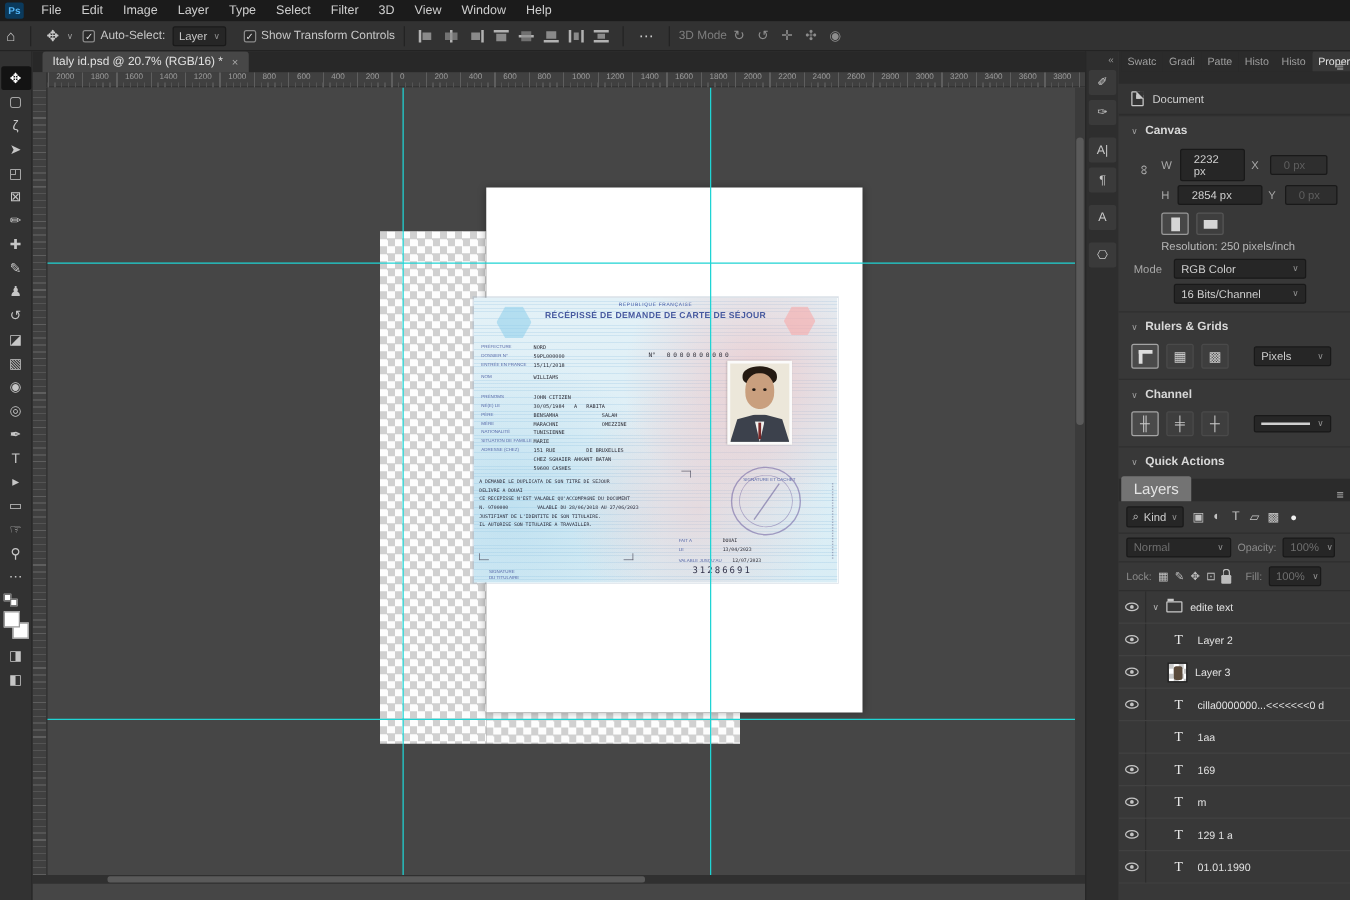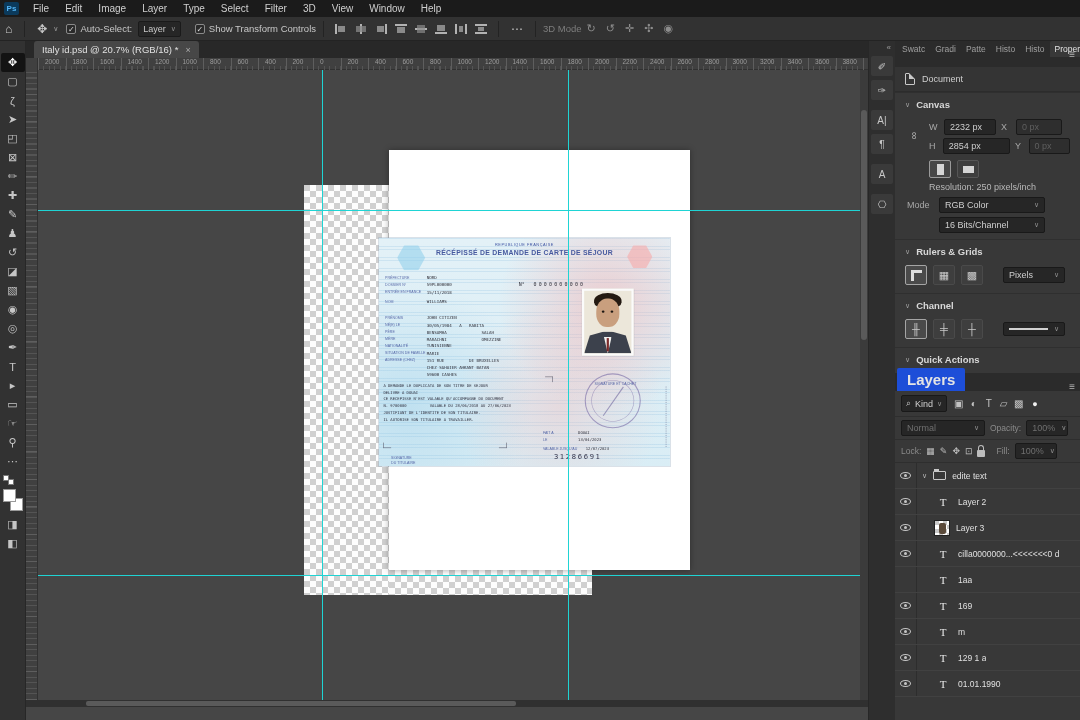--- a/index.html
+++ b/index.html
@@ -161,21 +161,21 @@
   .mi-page{width:10px;height:12px;border:1px solid #c9c9c9;border-radius:1px;position:relative;background:#343434;}
   .mi-page::before{content:"";position:absolute;right:-1px;top:-1px;border:3px solid #343434;
        border-left-color:#c9c9c9;border-bottom-color:#c9c9c9;}
   .sechead{display:flex;align-items:center;gap:6px;padding:6px 10px 4px 10px;font-weight:bold;font-size:9.5px;
            color:#d8d8d8;border-top:1px solid #2f2f2f;}
   .sechead .ch{font-size:7px;color:#9f9f9f;font-weight:normal;}
   .canvgrid{position:relative;padding:2px 10px 2px 34px;}
   .mi-chain{position:absolute;left:16px;top:16px;color:#b5b5b5;font-size:11px;transform:rotate(90deg);}
   .cvrow{display:flex;align-items:center;gap:5px;margin:3px 0;}
   .cvl{width:10px;color:#a8a8a8;}
-  .pin{background:#262626;border:1px solid #191919;border-radius:2px;color:#cfcfcf;padding:2px 5px;font-size:9px;}
+  .pin{background:#262626;border:1px solid #191919;border-radius:2px;color:#cfcfcf;padding:2px 10px;font-size:9px;}
   .pin.dimmed{color:#5f5f5f;background:#2e2e2e;}
   .orient{display:flex;gap:6px;margin:6px 0 4px 0;}
   .obtn{width:22px;height:18px;border:1px solid #565656;border-radius:2px;display:flex;align-items:center;
         justify-content:center;background:#3e3e3e;}
   .obtn.on{border-color:#9a9a9a;background:#474747;}
   .obtn i{background:#d5d5d5;display:block;}
   .obtn .port{width:7px;height:11px;}
   .obtn .land{width:11px;height:7px;}
   .resline{color:#b8b8b8;margin:3px 0 5px 0;}
   .mrow{display:flex;align-items:center;gap:6px;margin:4px 0;}
@@ -186,21 +186,21 @@
   .fillsw{width:13px;height:13px;border:1px solid #666;background:#383838;}
   .ibtnrow{display:flex;align-items:center;gap:6px;padding:4px 10px 8px 10px;}
   .ibtn{width:22px;height:20px;border-radius:2px;background:#3e3e3e;border:1px solid #4a4a4a;color:#c9c9c9;
         display:flex;align-items:center;justify-content:center;font-size:11px;}
   .ibtn.on{border-color:#a5a5a5;background:#4a4a4a;}
   .mi-rcorner{width:11px;height:11px;border-left:3px solid #ddd;border-top:3px solid #ddd;}
   .lnsample{width:42px;height:0;border-top:2px solid #cfcfcf;}
 
   
   .ltabs{height:18px;background:#2b2b2b;display:flex;align-items:flex-end;position:relative;margin-top:4px;}
-  .ltab{background:#1d4ed8;color:#e4e4e4;font-size:15px;font-weight:bold;padding:3px 10px;border-radius:2px 2px 0 0;margin-left:2px;}
+  .ltab{background:#737373;color:#e4e4e4;font-size:12px;font-weight:normal;padding:3px 10px;border-radius:2px 2px 0 0;margin-left:2px;}
   .filterrow{display:flex;align-items:center;gap:4px;padding:4px 6px;border-bottom:1px solid #2e2e2e;}
   .kinddd{display:flex;align-items:center;background:#262626;border:1px solid #191919;border-radius:2px;
           padding:2px 4px;font-size:9px;color:#cfcfcf;gap:4px;}
   .fic{width:15px;text-align:center;color:#c3c3c3;font-size:10px;}
   .ftoggle{margin-left:2px;color:#f0f0f0;font-size:9px;}
   .blendrow{display:flex;align-items:center;gap:5px;padding:3px 6px;border-bottom:1px solid #2e2e2e;}
   .lockrow{display:flex;align-items:center;gap:5px;padding:3px 6px;border-bottom:1px solid #2e2e2e;}
   .dimlab{color:#8a8a8a;font-size:8.5px;}
   .lic{color:#bdbdbd;font-size:9px;}
   .mi-lock{position:relative;width:8px;height:7px;background:#bdbdbd;border-radius:1px;margin-top:4px;}

